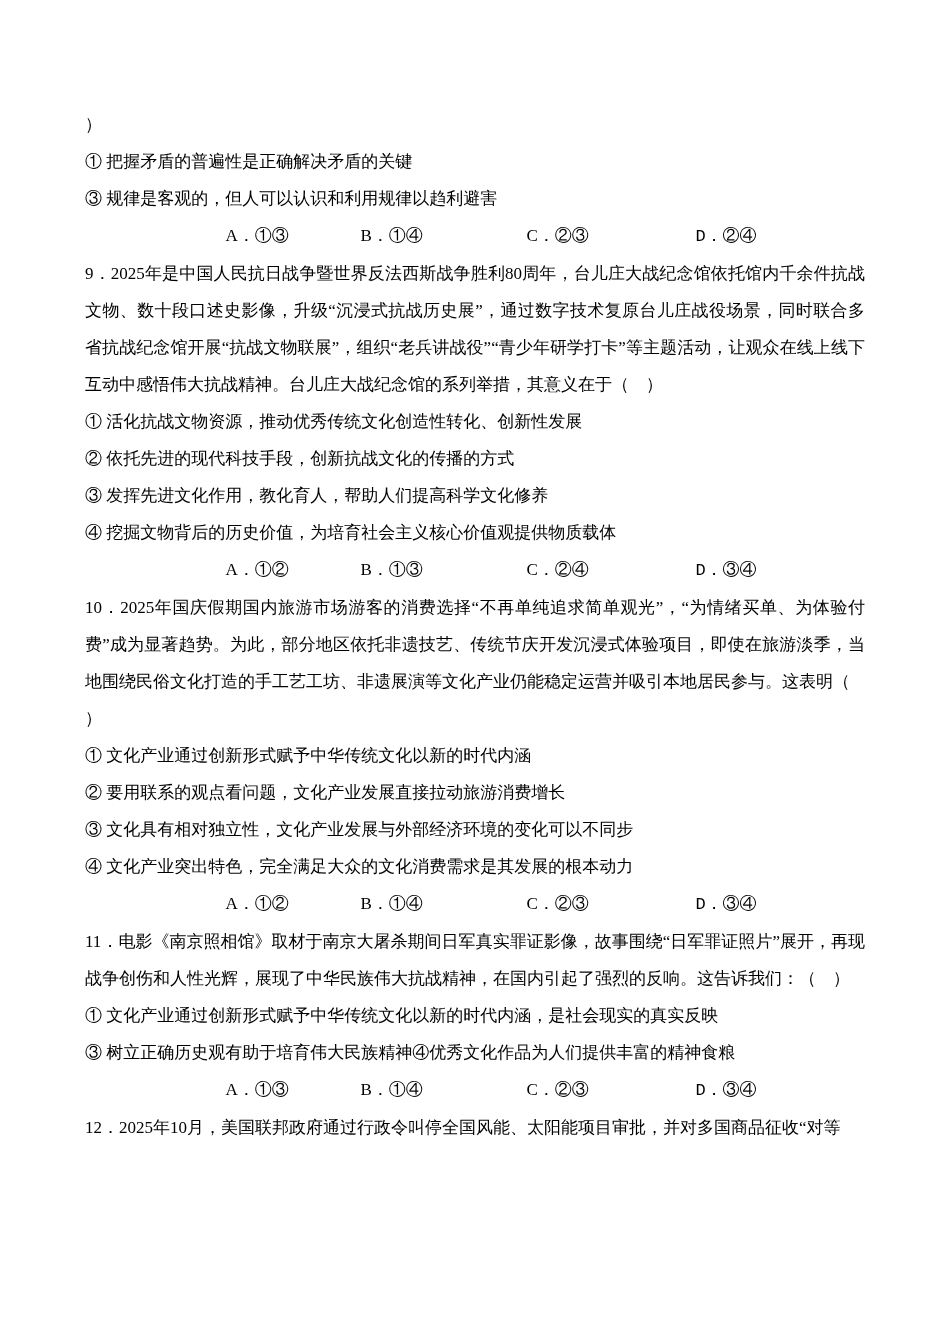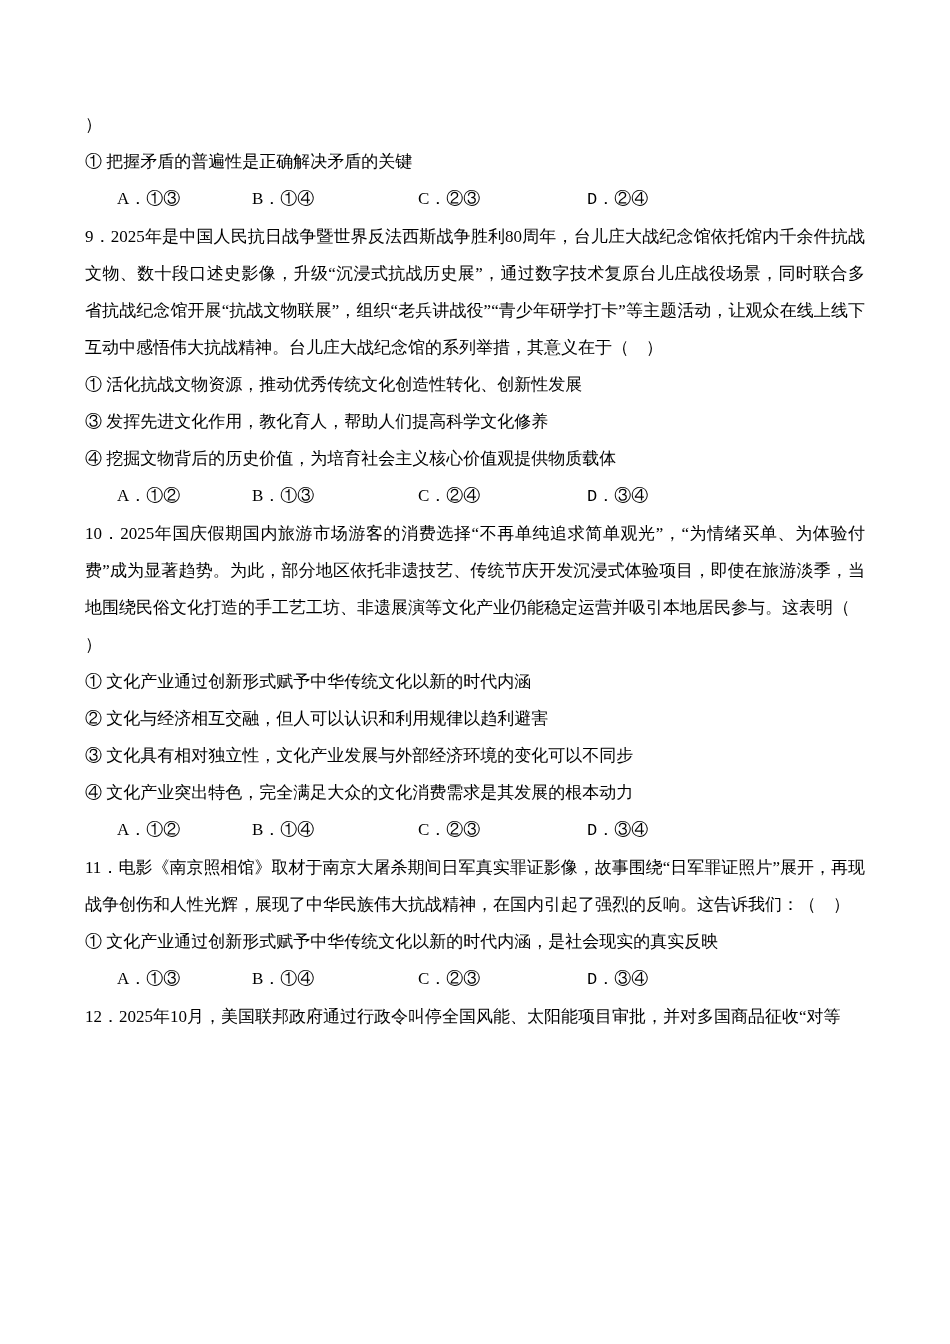--- a/index.html
+++ b/index.html
@@ -22,75 +22,79 @@
     text-align: justify;
   }
   .line {
     text-align: left;
     white-space: nowrap;
   }
   .answers {
     padding-left: 32px;
     display: flex;
     align-items: baseline;
+    justify-content: center;
   }
   .answers .ans { display: inline-block; }
   .answers .ans:nth-child(1) { width: 135px; }
   .answers .ans:nth-child(2) { width: 166px; font-family: Liberation Serif, serif; }
   .answers .ans:nth-child(3) { width: 169px; }
   .answers .ans:nth-child(4) { width: auto; font-family: Liberation Mono, monospace; }
 </style>
 </head>
 <body>
 
 <div class="page">
 
   <div class="line">）</div>
 
   <div>
     <div class="line">① 把握矛盾的普遍性是正确解决矛盾的关键</div>
+    <div class="line">③ 规律是客观的，但人可以认识和利用规律以趋利避害</div>
   </div>
   <div class="answers">
     <span class="ans">A．①③</span>
     <span class="ans">B．①④</span>
     <span class="ans">C．②③</span>
     <span class="ans">D．②④</span>
   </div>
 
   <div class="para">9．2025年是中国人民抗日战争暨世界反法西斯战争胜利80周年，台儿庄大战纪念馆依托馆内千余件抗战文物、数十段口述史影像，升级“沉浸式抗战历史展”，通过数字技术复原台儿庄战役场景，同时联合多省抗战纪念馆开展“抗战文物联展”，组织“老兵讲战役”“青少年研学打卡”等主题活动，让观众在线上线下互动中感悟伟大抗战精神。台儿庄大战纪念馆的系列举措，其意义在于（　）</div>
   <div>
     <div class="line">① 活化抗战文物资源，推动优秀传统文化创造性转化、创新性发展</div>
+    <div class="line">② 依托先进的现代科技手段，创新抗战文化的传播的方式</div>
     <div class="line">③ 发挥先进文化作用，教化育人，帮助人们提高科学文化修养</div>
     <div class="line">④ 挖掘文物背后的历史价值，为培育社会主义核心价值观提供物质载体</div>
   </div>
   <div class="answers">
     <span class="ans">A．①②</span>
     <span class="ans">B．①③</span>
     <span class="ans">C．②④</span>
     <span class="ans">D．③④</span>
   </div>
 
   <div class="para">10．2025年国庆假期国内旅游市场游客的消费选择“不再单纯追求简单观光”，“为情绪买单、为体验付费”成为显著趋势。为此，部分地区依托非遗技艺、传统节庆开发沉浸式体验项目，即使在旅游淡季，当地围绕民俗文化打造的手工艺工坊、非遗展演等文化产业仍能稳定运营并吸引本地居民参与。这表明（</div>
   <div class="line">）</div>
   <div>
     <div class="line">① 文化产业通过创新形式赋予中华传统文化以新的时代内涵</div>
-    <div class="line">② 文化与经济相互交融，但人可以认识和利用规律以趋利避害</div>
+    <div class="line">② 要用联系的观点看问题，文化产业发展直接拉动旅游消费增长</div>
     <div class="line">③ 文化具有相对独立性，文化产业发展与外部经济环境的变化可以不同步</div>
     <div class="line">④ 文化产业突出特色，完全满足大众的文化消费需求是其发展的根本动力</div>
   </div>
   <div class="answers">
     <span class="ans">A．①②</span>
     <span class="ans">B．①④</span>
     <span class="ans">C．②③</span>
     <span class="ans">D．③④</span>
   </div>
 
   <div class="para">11．电影《南京照相馆》取材于南京大屠杀期间日军真实罪证影像，故事围绕“日军罪证照片”展开，再现战争创伤和人性光辉，展现了中华民族伟大抗战精神，在国内引起了强烈的反响。这告诉我们：（　）</div>
   <div>
     <div class="line">① 文化产业通过创新形式赋予中华传统文化以新的时代内涵，是社会现实的真实反映</div>
+    <div class="line">③ 树立正确历史观有助于培育伟大民族精神④优秀文化作品为人们提供丰富的精神食粮</div>
   </div>
   <div class="answers">
     <span class="ans">A．①③</span>
     <span class="ans">B．①④</span>
     <span class="ans">C．②③</span>
     <span class="ans">D．③④</span>
   </div>
 
   <div class="para">12．2025年10月，美国联邦政府通过行政令叫停全国风能、太阳能项目审批，并对多国商品征收“对等</div>
 

